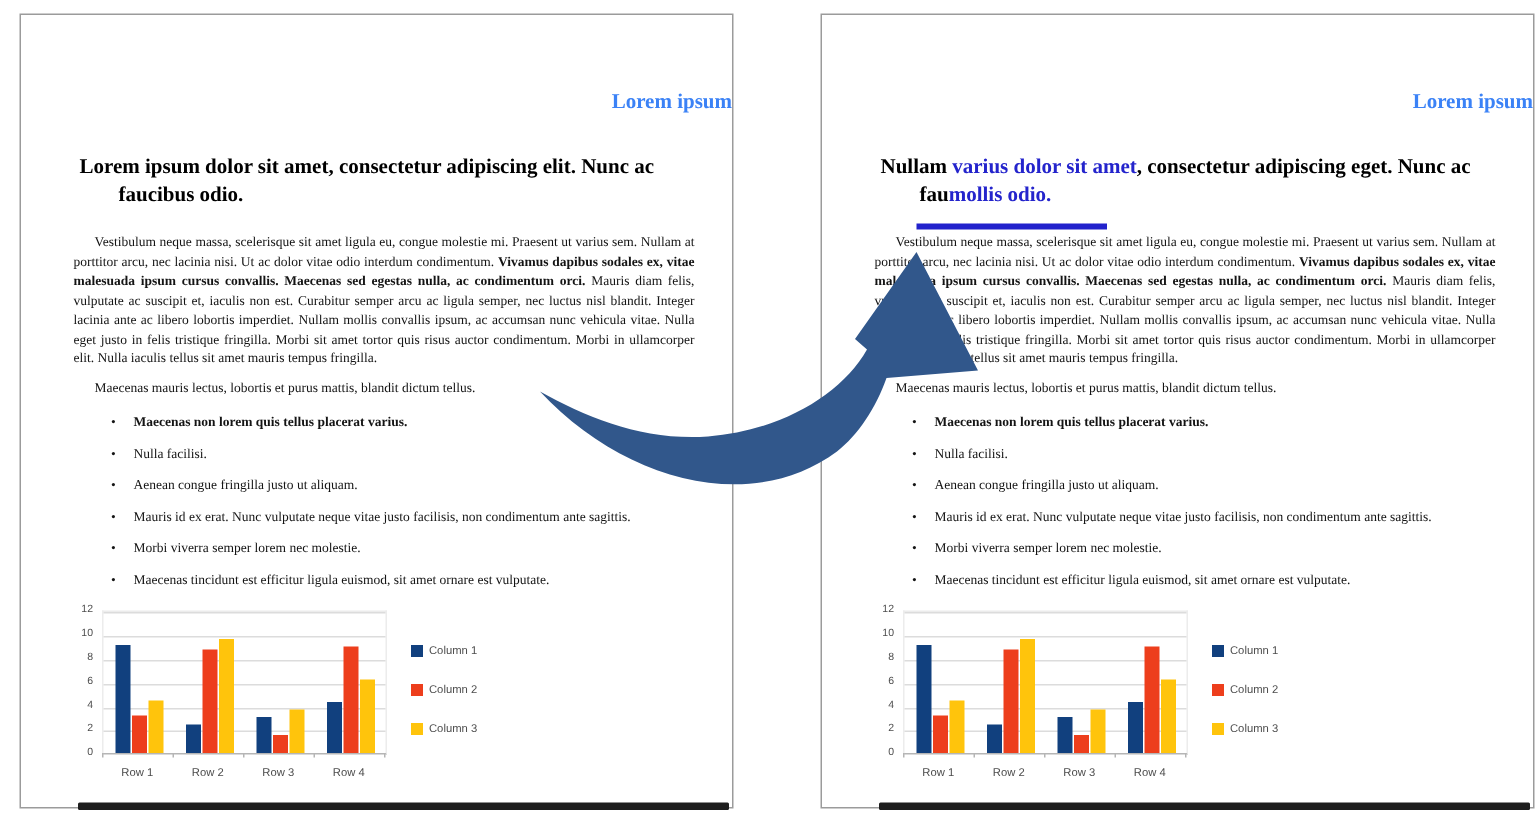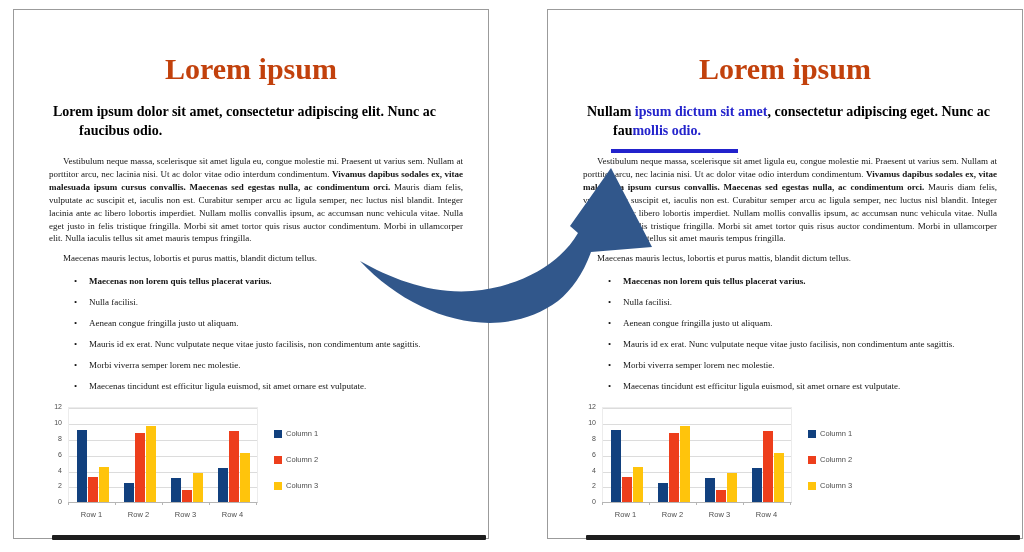--- a/index.html
+++ b/index.html
@@ -7,22 +7,22 @@
        font-family:"Liberation Serif", serif;}
   .canvas{position:absolute;inset:0;width:1024px;height:552px;}
 
   .page{position:absolute;top:9px;width:476px;height:530px;background:#ffffff;
         border:1px solid var(--page-border,#9b9b9b);box-sizing:border-box;z-index:1;}
   .page--left{left:13px;}
   .page--right{left:547px;}
   .page-shadow{position:absolute;left:38px;right:2px;bottom:-2px;height:5px;
                background:#1e1e1e;border-radius:1px;}
 
-  .doc-title{margin-top:46px;text-align:center;font-weight:bold;font-size:30px;
-             line-height:25px;color:#c2410c;}
+  .doc-title{margin-top:46px;text-align:right;font-weight:bold;font-size:14px;
+             line-height:25px;color:#3b82f6;}
   .doc-heading{margin:21px 20px 0 39px;font-weight:bold;font-size:14px;line-height:19px;color:#000;}
   .doc-heading .hline2{padding-left:26px;}
 
   .r-link{color:var(--link,#2424CC);}
   .r-b{font-weight:bold;}
   .r-i{}
   .r-u{}
 
   .doc-para{margin:15px 25px 0 35px;font-size:9px;line-height:12.9px;
             text-align:justify;color:#141414;text-indent:14px;}
@@ -142,21 +142,21 @@
           <span class="legend-swatch" style="background: rgb(255, 196, 12);"></span>
           <span>Column 3</span>
         </div>
       </div>
     <div class="page-shadow"></div>
   </div>
 
   <div class="page page--right">
     <div class="doc-title">Lorem ipsum</div>
     <div class="doc-heading">
-      <div class="hline1"><span>Nullam </span><span class="r-link">ipsum dictum sit amet</span><span>, consectetur adipiscing eget. Nunc ac</span></div>
+      <div class="hline1"><span>Nullam </span><span class="r-link">varius dolor sit amet</span><span>, consectetur adipiscing eget. Nunc ac</span></div>
       <div class="hline2"><span>fau</span><span class="r-link">mollis odio.</span></div>
     </div>
     <div class="link-underline"></div>
     <div class="doc-para"><span>Vestibulum neque massa, scelerisque sit amet ligula eu, congue molestie mi. Praesent ut varius sem. Nullam at porttitor arcu, nec lacinia nisi. Ut ac dolor vitae odio interdum condimentum. </span><span class="r-b">Vivamus dapibus sodales ex, vitae malesuada ipsum cursus convallis. Maecenas sed egestas nulla, ac condimentum orci.</span><span> Mauris diam felis, vulputate ac suscipit et, iaculis non est. Curabitur semper arcu ac ligula semper, nec luctus nisl blandit. Integer lacinia ante ac libero lobortis imperdiet. </span><span class="r-i">Nullam mollis convallis ipsum, ac accumsan nunc vehicula vitae.</span><span> Nulla eget justo in felis tristique fringilla. Morbi sit amet tortor quis risus auctor condimentum. Morbi in ullamcorper elit. Nulla iaculis tellus sit amet mauris tempus fringilla.</span></div>
     <div class="doc-para doc-para--second"><span>Maecenas mauris lectus, lobortis et purus mattis, blandit dictum tellus.</span></div>
     <div class="bullet-list">
         <div class="bullet-item">
           <span class="bullet-marker">•</span>
           <span><span class="r-b">Maecenas non lorem quis tellus placerat varius.</span></span>
         </div>

